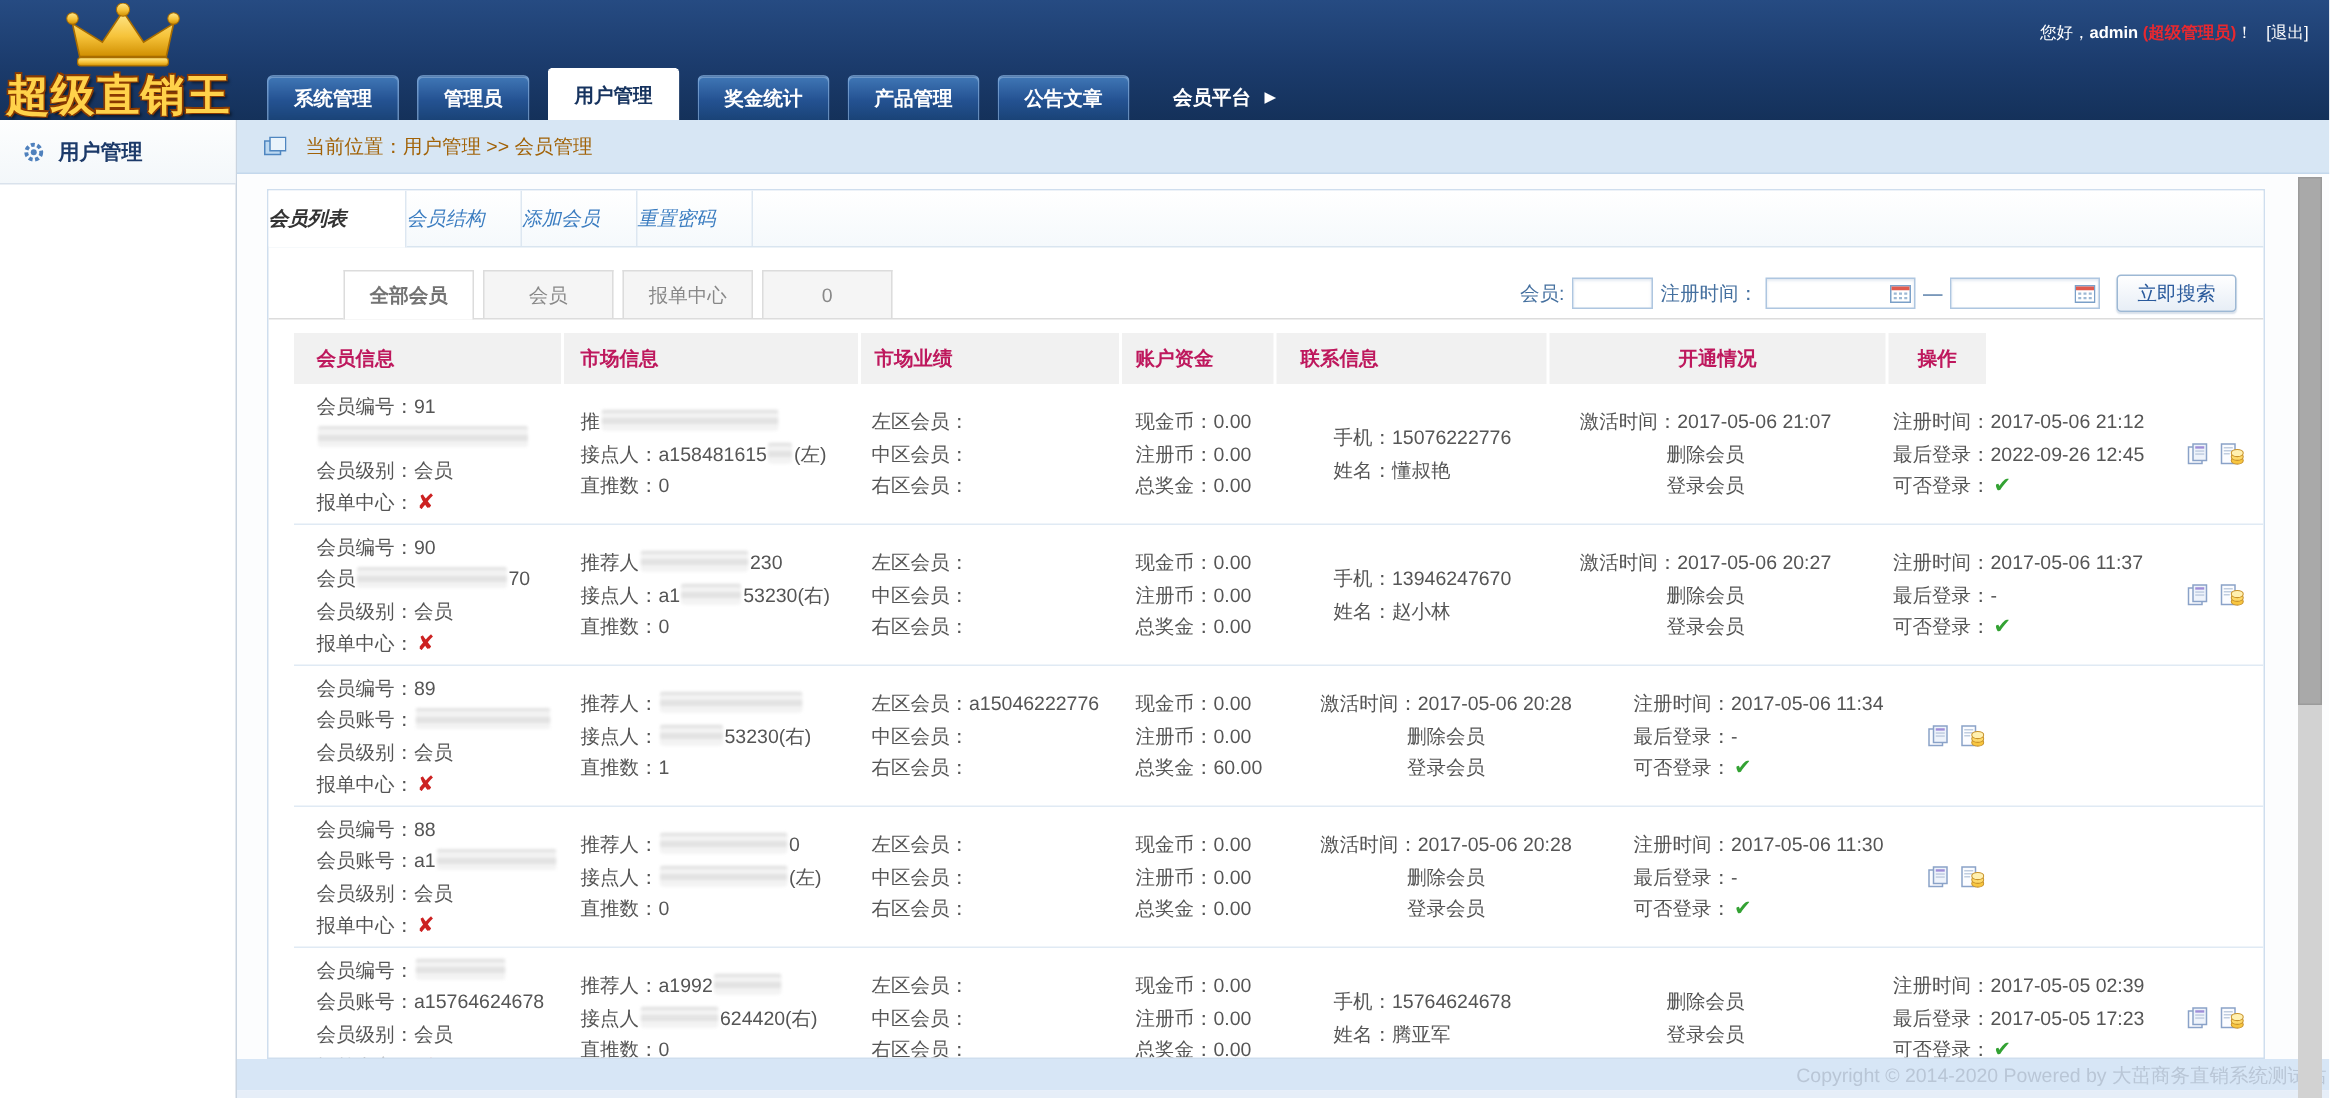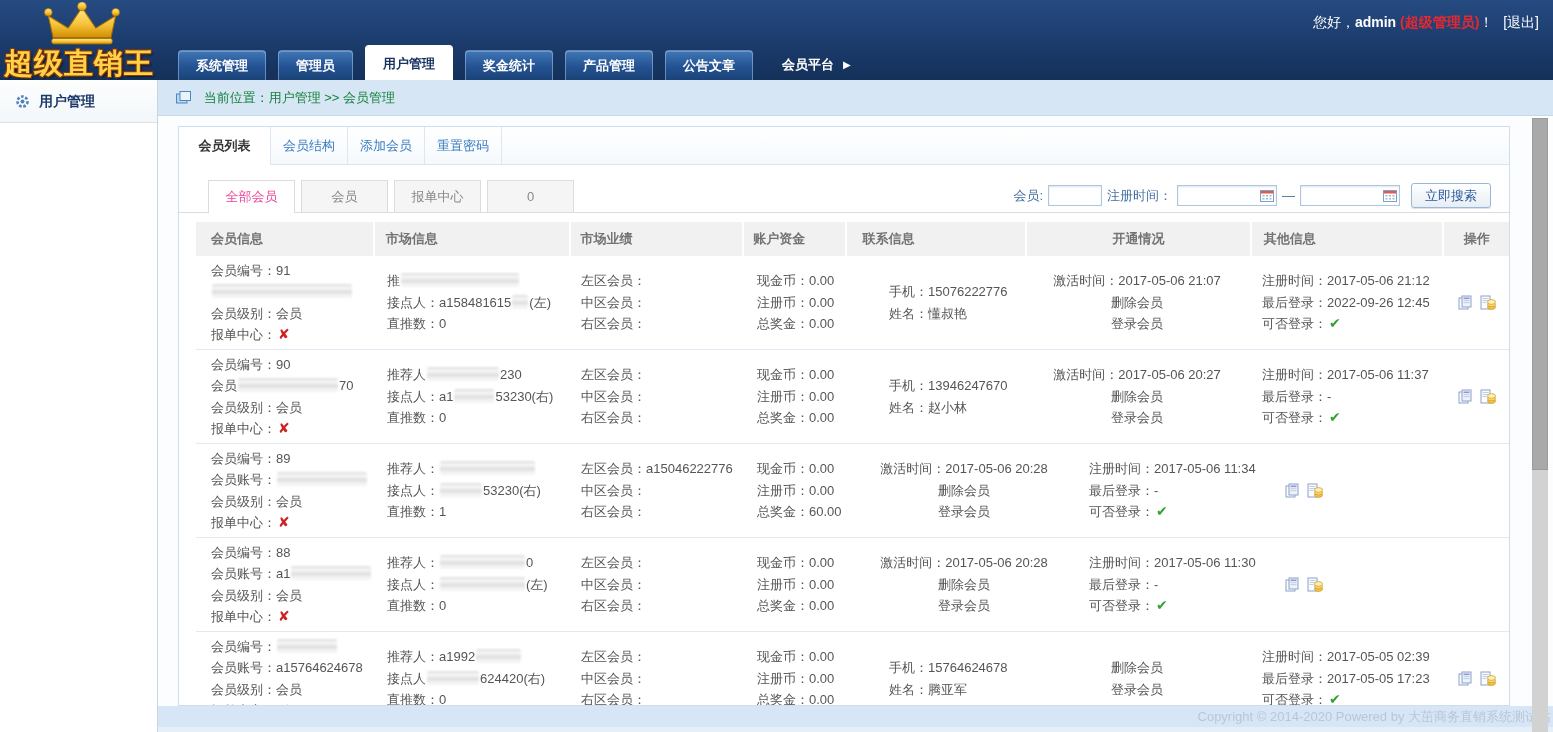--- a/index.html
+++ b/index.html
@@ -6,79 +6,79 @@
   body { font-family:"Liberation Sans","DejaVu Sans",sans-serif; background:#fff; }
   #app { position:relative; width:1553px; height:732px; overflow:hidden; background:#fff; font-size:13px; }
 
   
   .top-header { position:absolute; top:0; left:0; right:0; height:80px;
     background:linear-gradient(180deg,#264b82 0%,#1b3b6c 55%,#14315a 100%); }
   .logo { position:absolute; left:0; top:0; width:168px; height:64px; }
   .crown { position:absolute; left:38px; top:2px; }
   .logo-text { position:absolute; left:4px; top:44px; font-size:29px; font-weight:bold; letter-spacing:1px;
     color:#ffd24a; text-shadow:1px 1px 0 #8a3a00,-1px -1px 0 #8a3a00,1px -1px 0 #8a3a00,-1px 1px 0 #8a3a00,2px 2px 2px rgba(0,0,0,.5); white-space:nowrap; }
-  .user-info { position:absolute; right:14px; top:14px; color:#fff; font-size:14px; white-space:nowrap;text-align:right; }
+  .user-info { position:absolute; right:14px; top:14px; color:#fff; font-size:11px; white-space:nowrap;text-align:right; }
   .user-info .uname { font-weight:bold; }
   .user-info .role { color:#e8282f; font-weight:bold; }
   .user-info .logout { color:#fff; cursor:pointer; margin-left:6px; }
   .nav { position:absolute; left:178px; bottom:0; display:flex; gap:12px; align-items:flex-end; }
   .nav-tab { height:30px; line-height:30px; padding:0 17px; color:#fff; font-weight:bold; font-size:13px;
     background:linear-gradient(180deg,#4077b6 0%,#245292 55%,#1a4377 100%);
     border:1px solid rgba(160,195,235,.55); border-bottom:none; border-radius:4px 4px 0 0; cursor:pointer;
     box-shadow:inset 0 1px 0 rgba(255,255,255,.25); white-space:nowrap; }
   .nav-tab.active { background:#fff; color:#16335f; height:35px; line-height:35px; border-color:#fff; box-shadow:none; }
   .nav-tab.plain { background:none; border:none; box-shadow:none; }
   .nav-arrow { font-size:10px; margin-left:9px; vertical-align:1px; }
 
   
   .breadcrumb { position:absolute; top:80px; left:158px; right:0; height:36px; background:#d7e6f4;
-    border-bottom:1px solid #c4d8ec; color:#15803d; line-height:36px; padding-left:18px; white-space:nowrap; }
+    border-bottom:1px solid #c4d8ec; color:#a16207; line-height:36px; padding-left:18px; white-space:nowrap; }
   .breadcrumb svg { vertical-align:-2px; }
   .breadcrumb .bc-text { margin-left:9px; }
 
   
   .sidebar { position:absolute; top:80px; left:0; width:158px; bottom:0; background:#fff; border-right:1px solid #c9d4e0; }
   .side-header { height:43px; line-height:43px; padding-left:15px; border-bottom:1px solid #d9e2ec;
     color:#1c3a69; font-weight:bold; font-size:14px; background:linear-gradient(180deg,#fdfefe,#f3f7fa); }
   .side-header svg { vertical-align:-3px; margin-right:9px; }
   .side-item { height:31px; line-height:31px; padding-left:21px; color:#555; font-size:13px; cursor:pointer; }
   .side-item .arr { color:#9aa7b8; margin-right:13px; font-weight:bold; font-size:14px; }
   .side-item.active .arr { color:#ff6600; }
   .side-item.sep { border-bottom:1px solid #e7edf3; }
 
   
   .content-bg { position:absolute; top:116px; left:158px; right:0; bottom:0; background:#fcfdfe; }
   .panel { position:absolute; left:178px; top:126px; width:1332px; height:580px; background:#fff;
     border:1px solid #cfdeee; overflow:hidden; }
   .panel-tabs { height:38px; border-bottom:1px solid #d9e5f0; background:linear-gradient(180deg,#ffffff,#f5f9fc); display:flex; }
-  .ptab { width:77px; text-align:center; line-height:37px; font-size:13px; color:#3a7cc0;
-    border-right:1px solid #dde7f1; cursor:pointer; }
+  .ptab { width:77px; text-align:left; line-height:37px; font-size:13px; color:#3a7cc0;
+    border-right:1px solid #dde7f1; cursor:pointer;font-style:italic; }
   .ptab.active { width:92px; background:#fff; color:#333; font-weight:bold; height:38px; margin-bottom:-1px; }
 
   .subtab-row { position:relative; display:flex; align-items:flex-end; padding-left:29px; margin-top:15px;
     border-bottom:1px solid #dcdcdc; height:33px; }
   .subtab { width:87px; height:32px; line-height:31px; text-align:center; background:#f5f5f5;
     border:1px solid #dcdcdc; border-bottom:none; margin-right:6px; color:#888; font-size:13px; cursor:pointer; }
-  .subtab.active { background:#fff; color:#ec4899; font-weight:normal; height:33px; margin-bottom:-1px; }
+  .subtab.active { background:#fff; color:#737373; font-weight:bold; height:33px; margin-bottom:-1px;margin-left:21px; }
 
   .search-box { position:absolute; right:18px; bottom:4px; display:flex; align-items:center; gap:5px;
     color:#45709f; font-size:13px; white-space:nowrap; }
   .inp { height:21px; border:1px solid #aec6e0; background:#fff; box-shadow:inset 0 1px 2px rgba(120,150,190,.25); font-size:12px; padding:0 3px; }
   .inp-small { width:54px; }
   .date-wrap { position:relative; }
   .inp-date { width:100px; padding-right:18px; }
   .cal-icon { position:absolute; right:3px; top:4px; cursor:pointer; line-height:0; }
   .btn-search { height:25px; padding:0 13px; margin-left:6px; border:1px solid #9db8d4; border-radius:3px;
     background:linear-gradient(180deg,#ffffff,#e7eef6); color:#2a5a9c; font-size:13px; cursor:pointer;
     font-family:inherit; box-shadow:0 1px 1px rgba(100,130,170,.25); }
 
   
   .table { margin:9px 0 0 17px; width:1313px; }
   .thead { display:flex; height:34px; }
-  .th { background:#f1f1f1; color:#737373; font-weight:bold; font-size:13px; line-height:34px; margin-right:2px; }
+  .th { background:#f1f1f1; color:#be185d; font-weight:bold; font-size:13px; line-height:34px; margin-right:2px; }
   .th:last-child { margin-right:0; }
   .th.c0{width:178px;padding-left:15px;} .th.c1{width:196px;padding-left:11px;} .th.c2{width:172px;padding-left:9px;}
   .th.c3{width:101px;padding-left:9px;} .th.c4{width:180px;padding-left:16px;} .th.c5{width:224px;text-align:center;}
   .th.c6{width:192px;padding-left:12px;} .th.c7{width:65px;text-align:center;}
   .tbody { height:449px; overflow:hidden; }
   .trow { display:flex; border-bottom:1px solid #e0eaf4; height:94px; }
   .cell { display:flex; flex-direction:column; justify-content:center; font-size:13px; color:#555; line-height:21.5px; }
   .cell .line { white-space:nowrap; }
   .cell0{width:180px;padding-left:15px;} .cell1{width:198px;padding-left:11px;} .cell2{width:174px;padding-left:7px;}
   .cell3{width:103px;padding-left:9px;} .cell4{width:173px;padding-left:38px;}
@@ -222,21 +222,20 @@
     </div>
 
     <div class="table">
       <div class="thead" id="thead">
           <div class="th c0">会员信息</div>
           <div class="th c1">市场信息</div>
           <div class="th c2">市场业绩</div>
           <div class="th c3">账户资金</div>
           <div class="th c4">联系信息</div>
           <div class="th c5">开通情况</div>
-          <div class="th c6">其他信息</div>
           <div class="th c7">操作</div>
         </div>
       <div class="tbody" id="tbody">
           <div class="trow">
             <div class="cell cell0">
               <div class="line">会员编号：91</div>
               <div class="line"><span class="redact" style="width: 140px;"></span></div>
               <div class="line">会员级别：会员</div>
               <div class="line">报单中心：<span class="mk-x">✘</span></div>
             </div>

